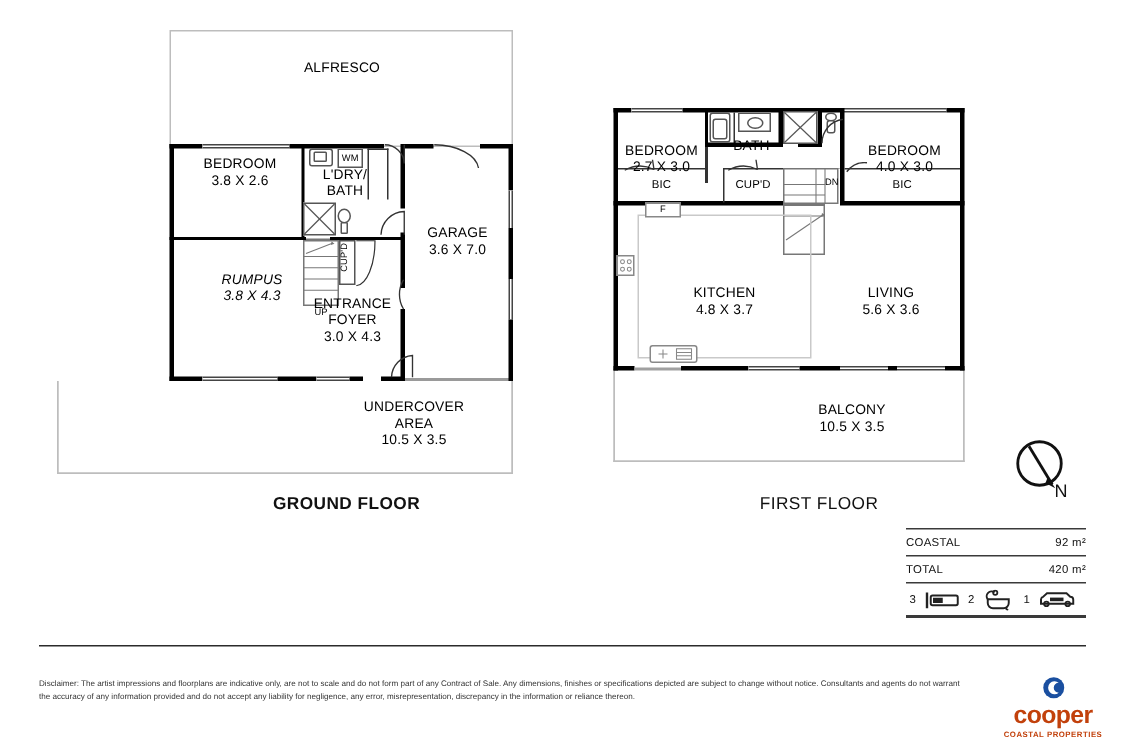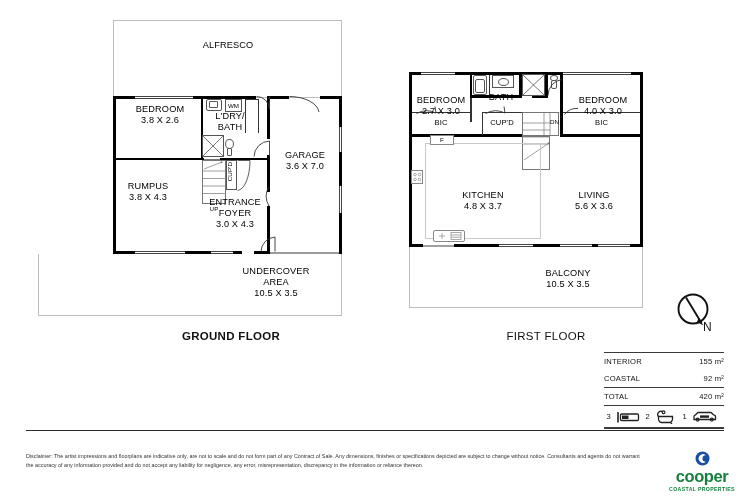--- a/index.html
+++ b/index.html
@@ -47,21 +47,21 @@
         height:17px;font-size:7.6px;letter-spacing:.2px;color:#111;}
   .srow .v{font-weight:normal;}
   .iconrow{display:flex;align-items:center;height:21px;font-size:7.6px;color:#111;gap:3px;}
   .iconrow .num{width:9px;text-align:center;}
   .iconrow .ic{display:inline-flex;align-items:center;justify-content:center;}
 
   
   #compass{position:absolute;left:672px;top:292px;}
 
   
-  #logo{position:absolute;left:658px;top:451px;width:88px;text-align:center;color:#15803d;}
+  #logo{position:absolute;left:658px;top:451px;width:88px;text-align:center;color:#c2410c;}
   #logo .mark{display:block;margin:0 auto;}
   #logo .word{display:block;font-size:16.5px;font-weight:bold;letter-spacing:-.4px;line-height:.95;margin-top:-1px;}
   #logo .sub{display:block;font-size:5.2px;font-weight:bold;letter-spacing:.35px;margin-top:1px;}
 </style>
 </head>
 <body>
 
 <div id="root">
 
   <div class="plan" id="ground-plan" style="left:0;top:0;width:370px;height:350px;">
@@ -167,21 +167,21 @@
       <span class="d">3.8 X 2.6</span>
     </div>
     <div class="rlbl" style="left:189px;top:111px;width:50px;">
       <span class="n">L'DRY/</span>
       <span class="d">BATH</span>
     </div>
     <div class="rlbl" style="left:254px;top:150px;width:70px;">
       <span class="n">GARAGE</span>
       <span class="d">3.6 X 7.0</span>
     </div>
-    <div class="rlbl" style="left:92px;top:181px;width:80px;">
+    <div class="rlbl" style="left:112px;top:181px;width:80px;font-style:italic;">
       <span class="n">RUMPUS</span>
       <span class="d">3.8 X 4.3</span>
     </div>
     <div class="rlbl" style="left:182px;top:197px;width:74px;">
       <span class="n">ENTRANCE</span>
       <span class="d">FOYER</span>
       <span class="d">3.0 X 4.3</span>
     </div>
     <div class="rlbl" style="left:205px;top:266px;width:110px;">
       <span class="n">UNDERCOVER</span>
@@ -344,24 +344,20 @@
     <svg width="50" height="48" viewBox="0 0 50 48">
       <circle cx="21" cy="17" r="14.5" fill="none" stroke="#111" stroke-width="1.9"></circle>
       <line x1="14" y1="5.5" x2="29.5" y2="31" stroke="#111" stroke-width="1.9"></line>
       <path d="M26.5 26 L31.5 33.5 L25 30 Z" fill="#111"></path>
     </svg>
     <div class="abs" style="left:31px;top:28px;font-size:12px;color:#111;">N</div>
   </div>
 
   <div id="stats">
     <div class="hr"></div>
-    <div class="srow">
-      <span class="l">INTERIOR</span>
-      <span class="v">155 m²</span>
-    </div>
     <div class="srow">
       <span class="l">COASTAL</span>
       <span class="v">92 m²</span>
     </div>
     <div class="hr"></div>
     <div class="srow">
       <span class="l">TOTAL</span>
       <span class="v">420 m²</span>
     </div>
     <div class="hr"></div>

